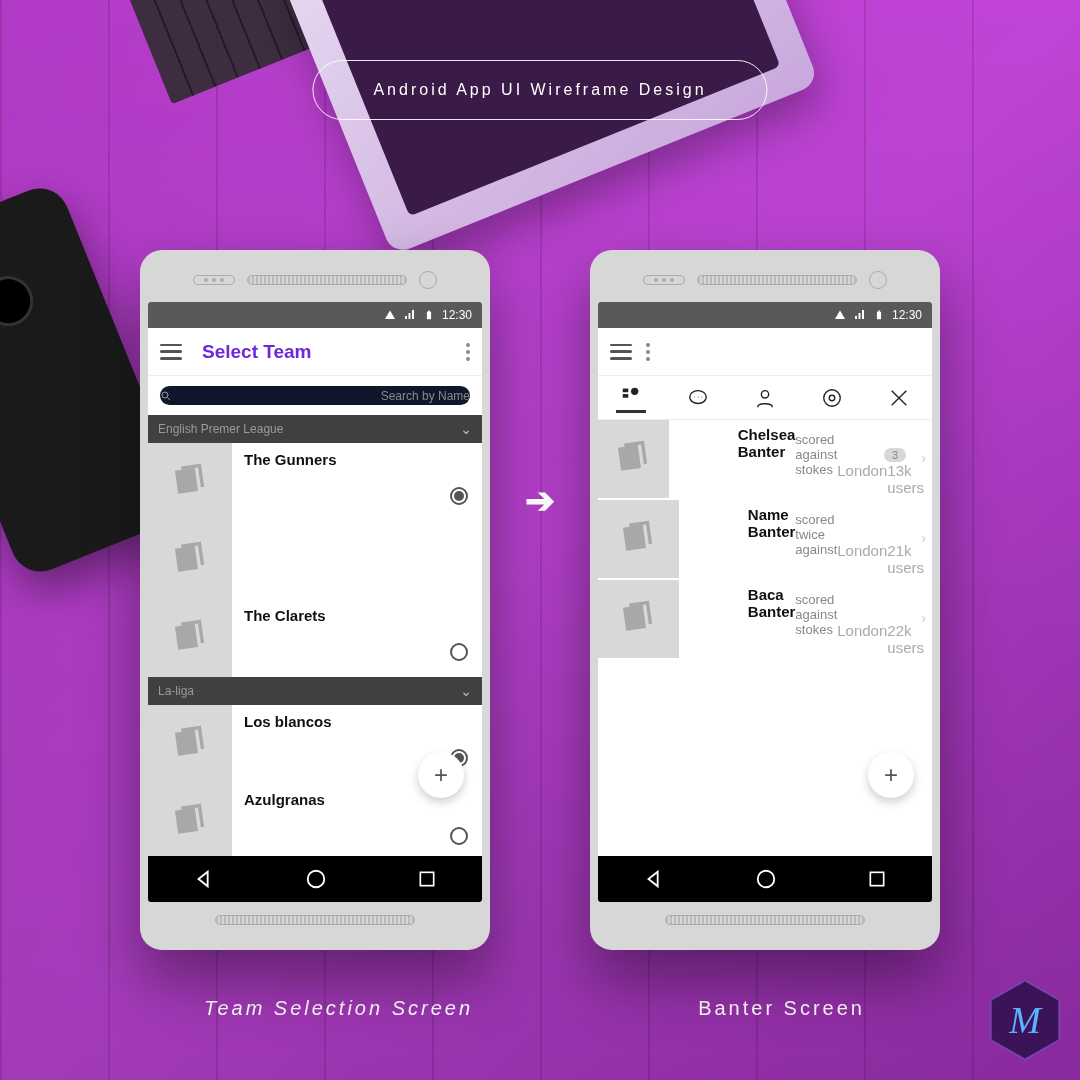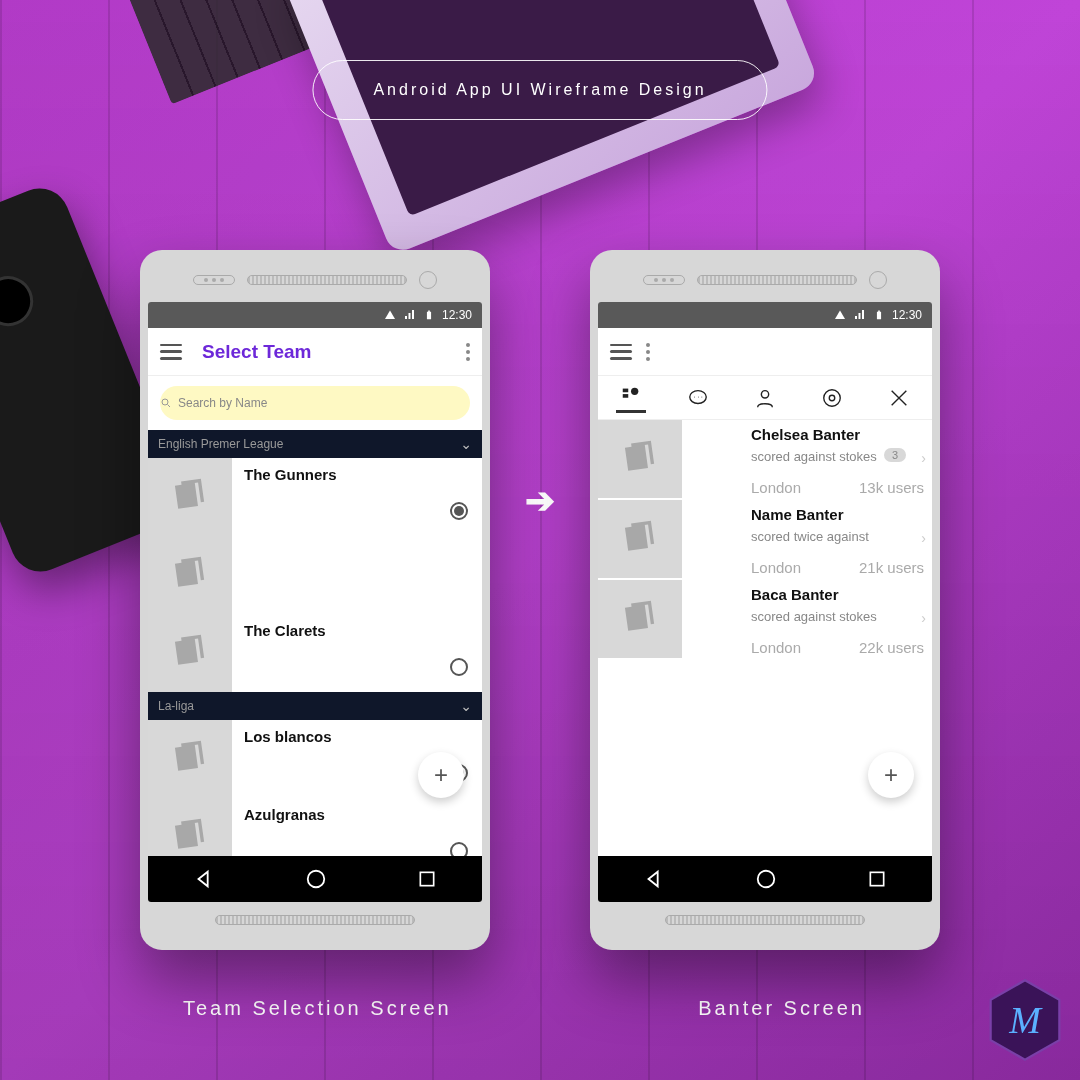--- a/index.html
+++ b/index.html
@@ -52,21 +52,21 @@
     color:#fff; font-size:16px; letter-spacing:3px; font-weight:300;
     white-space:nowrap;
   }
   .arrow{
     position:absolute; top:480px; left:50%; transform:translateX(-50%);
     color:#fff; font-size:36px; font-weight:bold;
   }
   .caption{
     position:absolute; bottom:60px; color:#fff; font-size:20px; letter-spacing:3px; font-weight:300;
   }
-  .caption.left{ left:183px; }
+  .caption.left{ left:204px;font-style:italic; }
   .caption.right{ right:215px; }
 
   .device{
     position:absolute; width:350px; height:700px;
     background:#d7d7d7; border-radius:22px;
     box-shadow: 0 30px 60px rgba(0,0,0,0.4);
     padding:8px;
   }
   .device.left{ top:250px; left:140px; }
   .device.right{ top:250px; right:140px; }
@@ -91,25 +91,25 @@
     border-bottom:1px solid #eee;
   }
   .hamburger{ width:22px; height:16px; display:flex; flex-direction:column; justify-content:space-between;}
   .hamburger span{ height:2.5px; background:#555; width:100%; border-radius:2px;}
   .appbar-title{ font-weight:bold; font-size:19px; color:#6d28d9; flex:1; padding-left:6px;}
   .overflow{ width:4px; display:flex; flex-direction:column; gap:3px;}
   .overflow span{ width:4px; height:4px; background:#888; border-radius:50%;}
 
   .search-wrap{ padding:10px 12px; }
   .search{
-    background:#fef9c3; border-radius:20px; height:34px; display:flex; align-items:center; justify-content:flex-start;
+    background:#0f172a; border-radius:20px; height:19px; display:flex; align-items:center; justify-content:space-between;
     color:#888; font-size:12px; gap:6px;
   }
   .league-header{
-    background:#0f172a; height:28px; display:flex; align-items:center; padding:0 10px;
+    background:#404040; height:28px; display:flex; align-items:center; padding:0 10px;
     color:#999; font-size:12px; justify-content:space-between;
   }
   .chev{ color:#bbb; font-size:14px;}
   .team-row{
     display:flex; align-items:flex-start; height:78px;
   }
   .thumb{
     width:84px; height:78px; background:#d8d8d8; display:flex; align-items:center; justify-content:center;
   }
   .thumb svg{ fill:#a8a8a8; }
@@ -120,21 +120,21 @@
   .radio.sel::after{ content:""; width:10px; height:10px; background:#555; border-radius:50%;}
 
   .tabbar{
     height:44px; display:flex; align-items:center; justify-content:space-around;
     border-bottom:1px solid #eee;
   }
   .tabbar .tab{ width:30px; height:30px; display:flex; align-items:center; justify-content:center;}
   .tab.active{ border-bottom:3px solid #333; padding-bottom:2px;}
 
   .banter-row{ display:flex; height:80px; }
-  .banter-info{ flex:1; padding:6px 8px 4px 28px; display:flex; flex-direction:column; position:relative;margin-left:41px;}
+  .banter-info{ flex:1; padding:6px 8px 4px 28px; display:flex; flex-direction:row; position:relative;margin-left:41px;}
   .banter-title{ font-weight:bold; font-size:15px; color:#111;}
   .banter-sub{ color:#888; font-size:13px; margin-top:6px;}
   .banter-meta{ display:flex; justify-content:space-between; color:#aaa; font-size:15px; margin-top:auto;}
   .badge{ position:absolute; right:26px; top:28px; background:#d8d8d8; color:#888;
     border-radius:10px; font-size:11px; padding:1px 8px;}
   .row-chev{ position:absolute; right:6px; top:30px; color:#ccc; font-size:14px;}
 
   .fab{
     position:absolute; right:18px; bottom:58px; width:46px; height:46px;
     background:#fff; border-radius:50%; box-shadow:0 4px 10px rgba(0,0,0,0.2);

